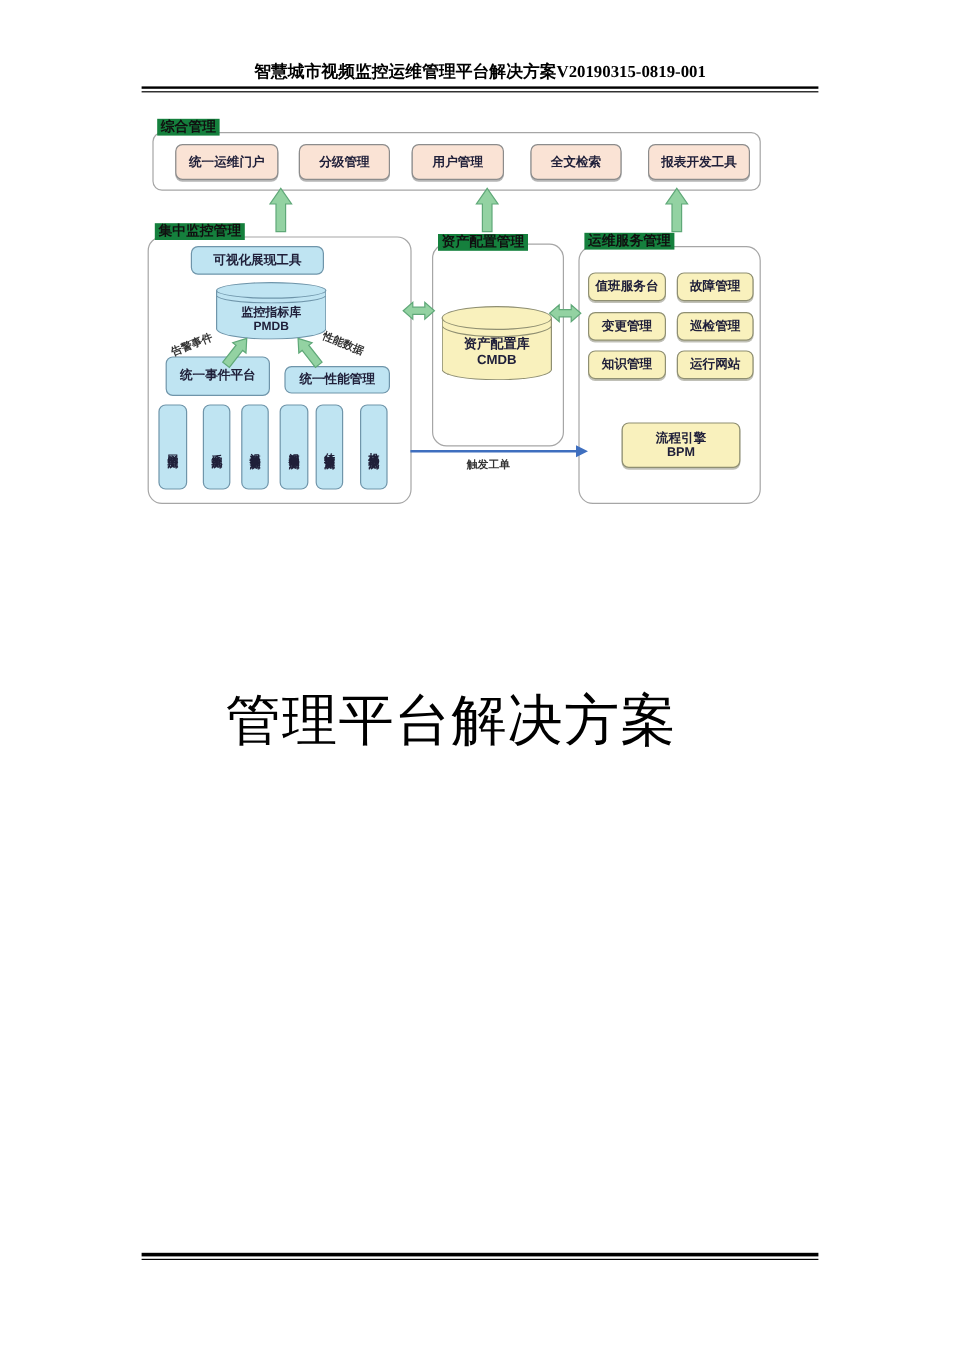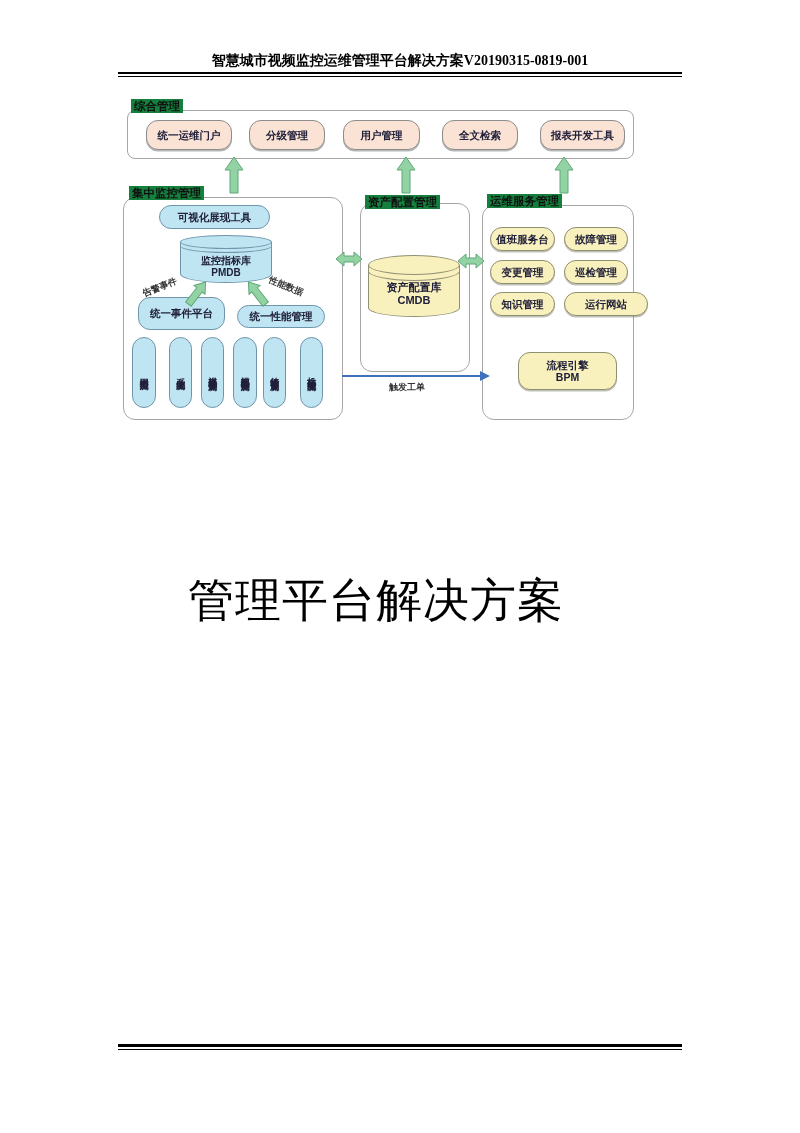--- a/index.html
+++ b/index.html
@@ -14,21 +14,21 @@
   .rule.ftr{top:1044px;border-top-width:3px}
 
   
   .group{position:absolute;border:1.5px solid #a6a6a6;border-radius:10px}
   .glabel{position:absolute;z-index:3;background:#15803d;padding:0 3px;
     font-size:11.5px;font-weight:700;color:#101010;line-height:14px;white-space:nowrap}
 
   
   .box{position:absolute;display:flex;align-items:center;justify-content:center;
     font-size:10.5px;font-weight:700;color:#20203a;text-align:right;line-height:1.15;
-    box-sizing:border-box;border-radius:12px;z-index:2}
+    box-sizing:border-box;border-radius:6px;z-index:2}
   .peach{background:#fae3d5;border:1px solid #8c8c8c;box-shadow:0 1.5px 0 rgba(110,110,110,.5)}
   .blue{background:#bfe4f2;border:1px solid #6f95aa}
   .yellow{background:#f9f1bd;border:1px solid #8f8f72;box-shadow:0 1.5px 0 rgba(115,115,95,.45)}
   .vbox{writing-mode:vertical-rl;text-orientation:upright;font-size:9px;letter-spacing:1px;
     font-weight:700;padding:3px 0}
 
   
   .cyl{position:absolute;z-index:2}
   .cyl .lid{position:absolute;left:0;right:0;top:0;border-radius:50%;box-sizing:border-box;z-index:2}
   .cyl .ring{position:absolute;left:0;right:0;border-radius:50%;box-sizing:border-box;
@@ -135,21 +135,21 @@
       </svg>
 
     <div class="group" style="left:482px;top:205px;width:150px;height:213px;border-radius:12px"></div>
     <div class="glabel" style="left:487px;top:194px">运维服务管理</div>
 
     <div class="box yellow" style="left:490px;top:227px;width:65px;height:24px">值班服务台</div>
     <div class="box yellow" style="left:564px;top:227px;width:64px;height:24px">故障管理</div>
     <div class="box yellow" style="left:490px;top:260px;width:65px;height:24px">变更管理</div>
     <div class="box yellow" style="left:564px;top:260px;width:64px;height:24px">巡检管理</div>
     <div class="box yellow" style="left:490px;top:292px;width:65px;height:24px">知识管理</div>
-    <div class="box yellow" style="left:564px;top:292px;width:84px;height:24px">运行网站</div>
+    <div class="box yellow" style="left:564px;top:292px;width:64px;height:24px">运行网站</div>
 
     <div class="box yellow" style="left:518px;top:352px;width:99px;height:38px;flex-direction:column">
       <div>流程引擎</div>
       <div>BPM</div>
     </div>
 
     <svg class="arr" style="left:342px;top:369px" width="148" height="14" viewBox="0 0 148 14">
       <line x1="0" y1="7" x2="138" y2="7" stroke="#3f6fbf" stroke-width="2"></line>
       <polygon points="138,2 148,7 138,12" fill="#3f6fbf"></polygon>
       </svg>

